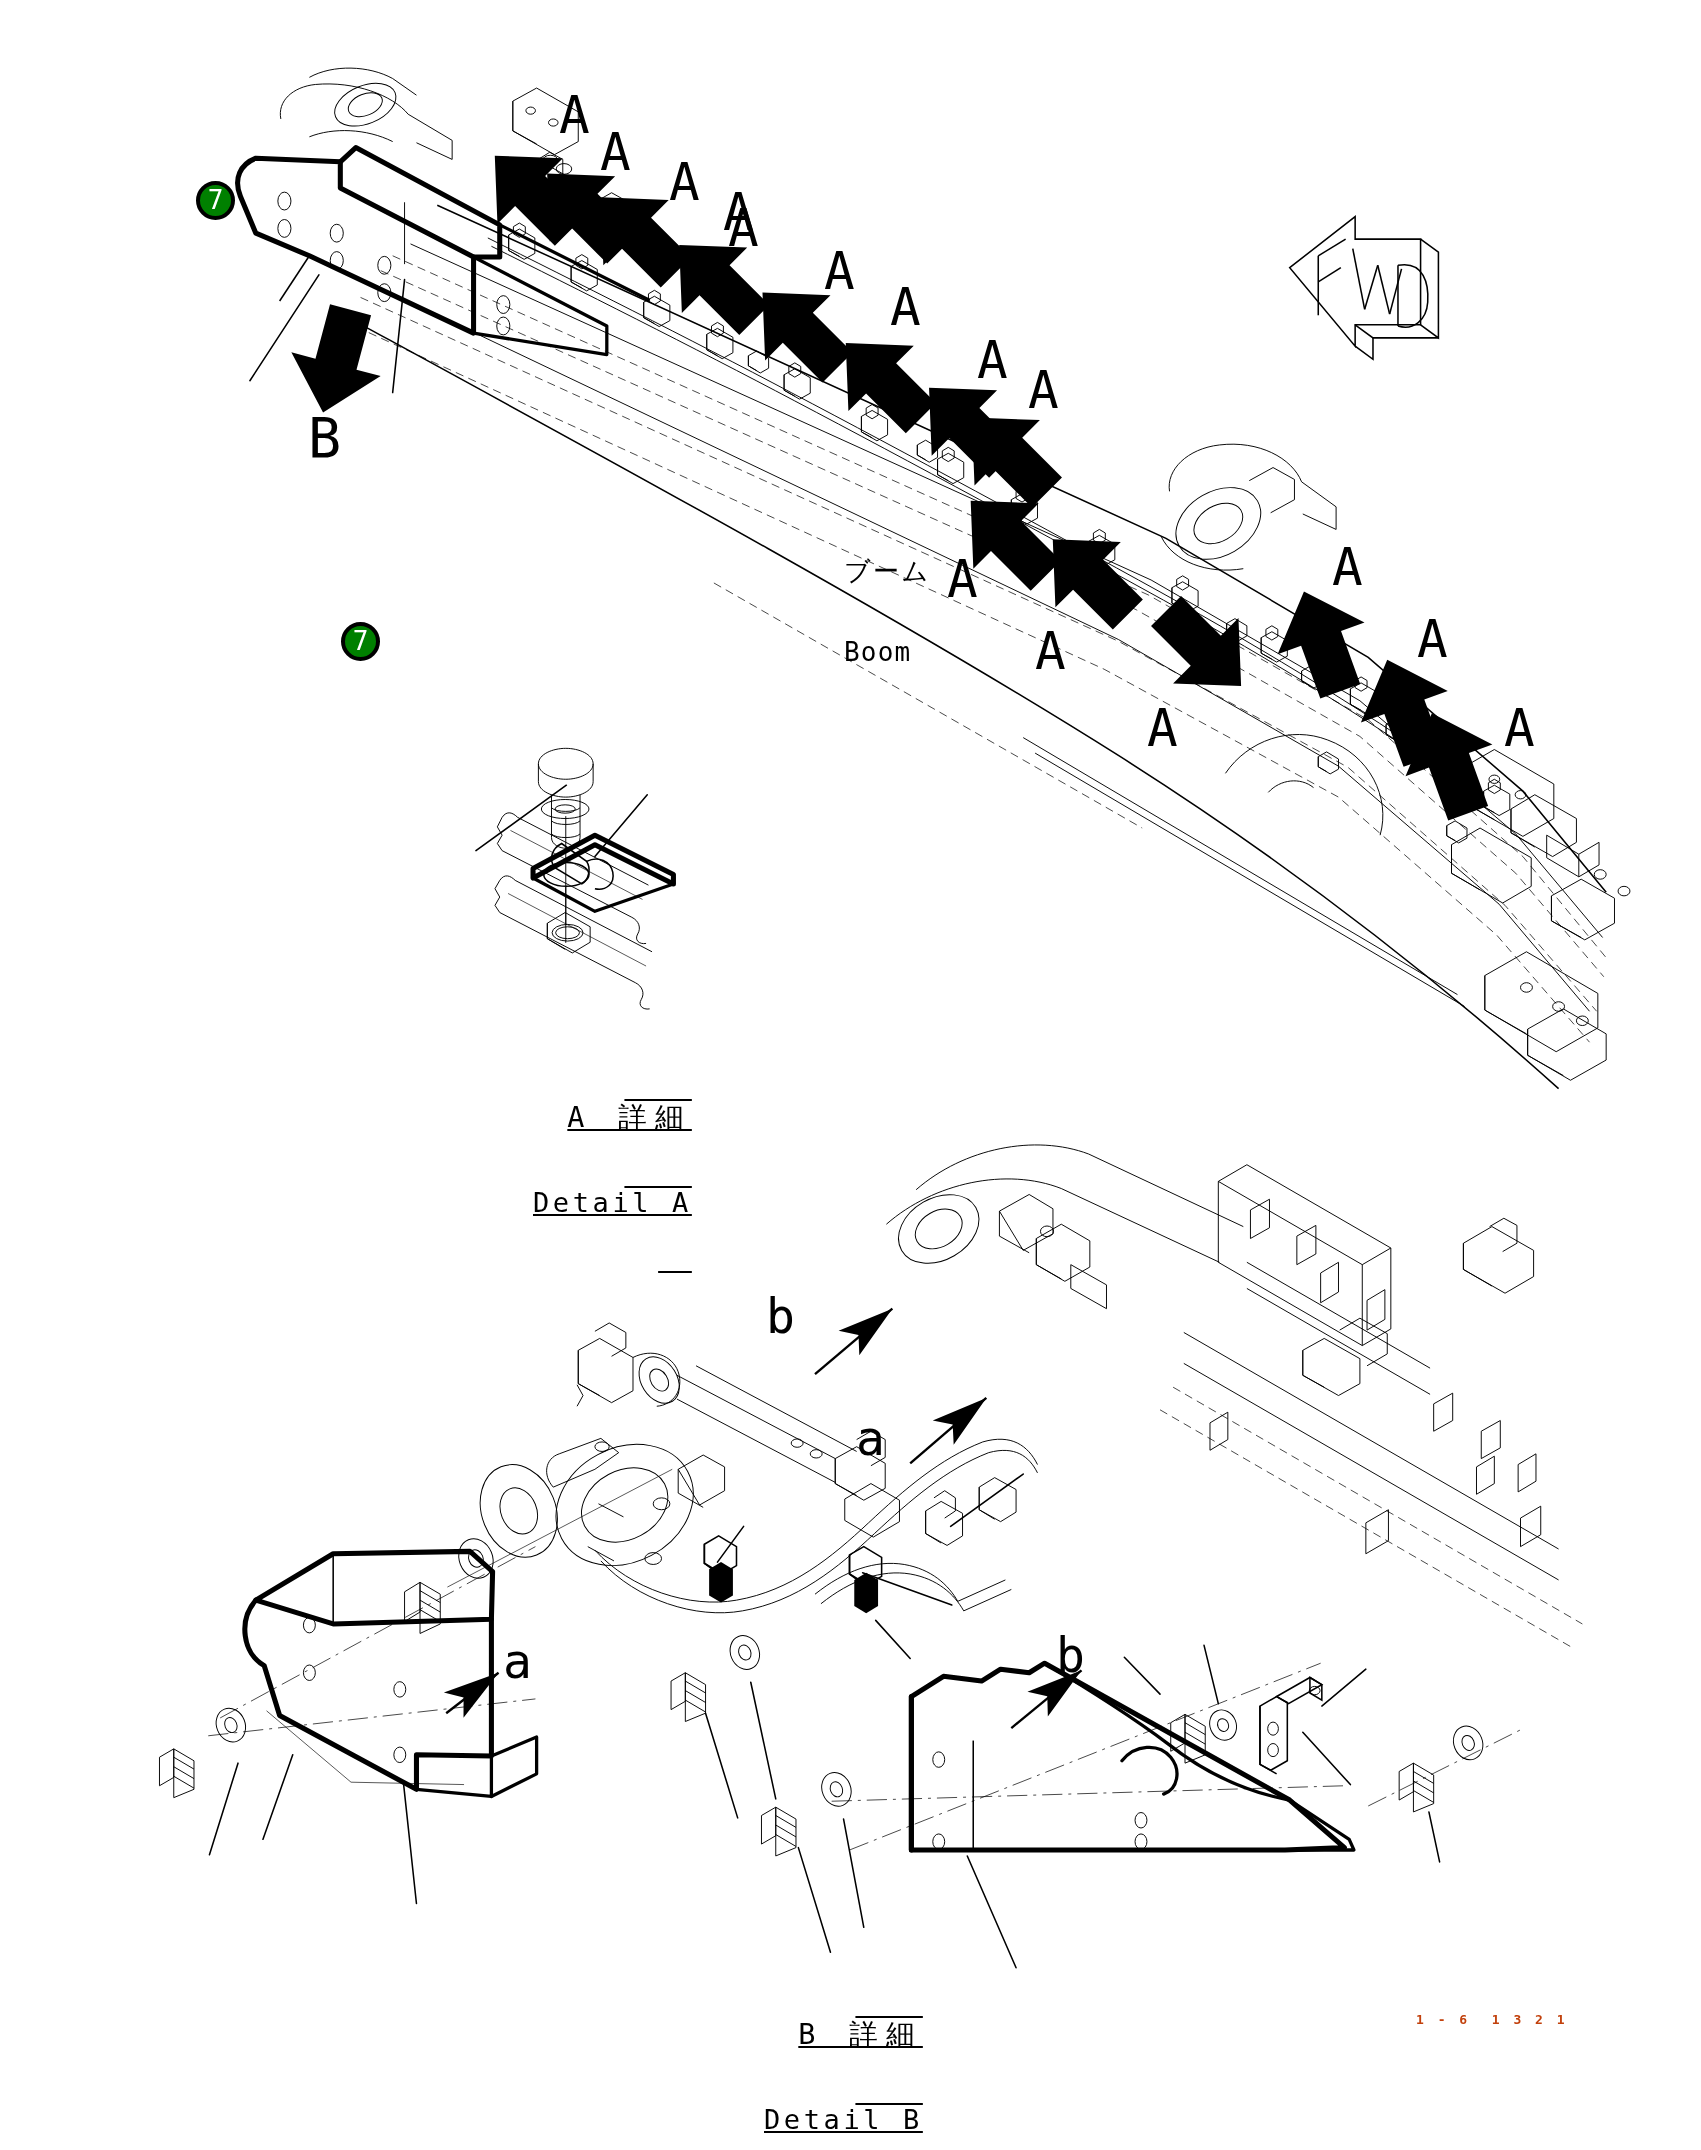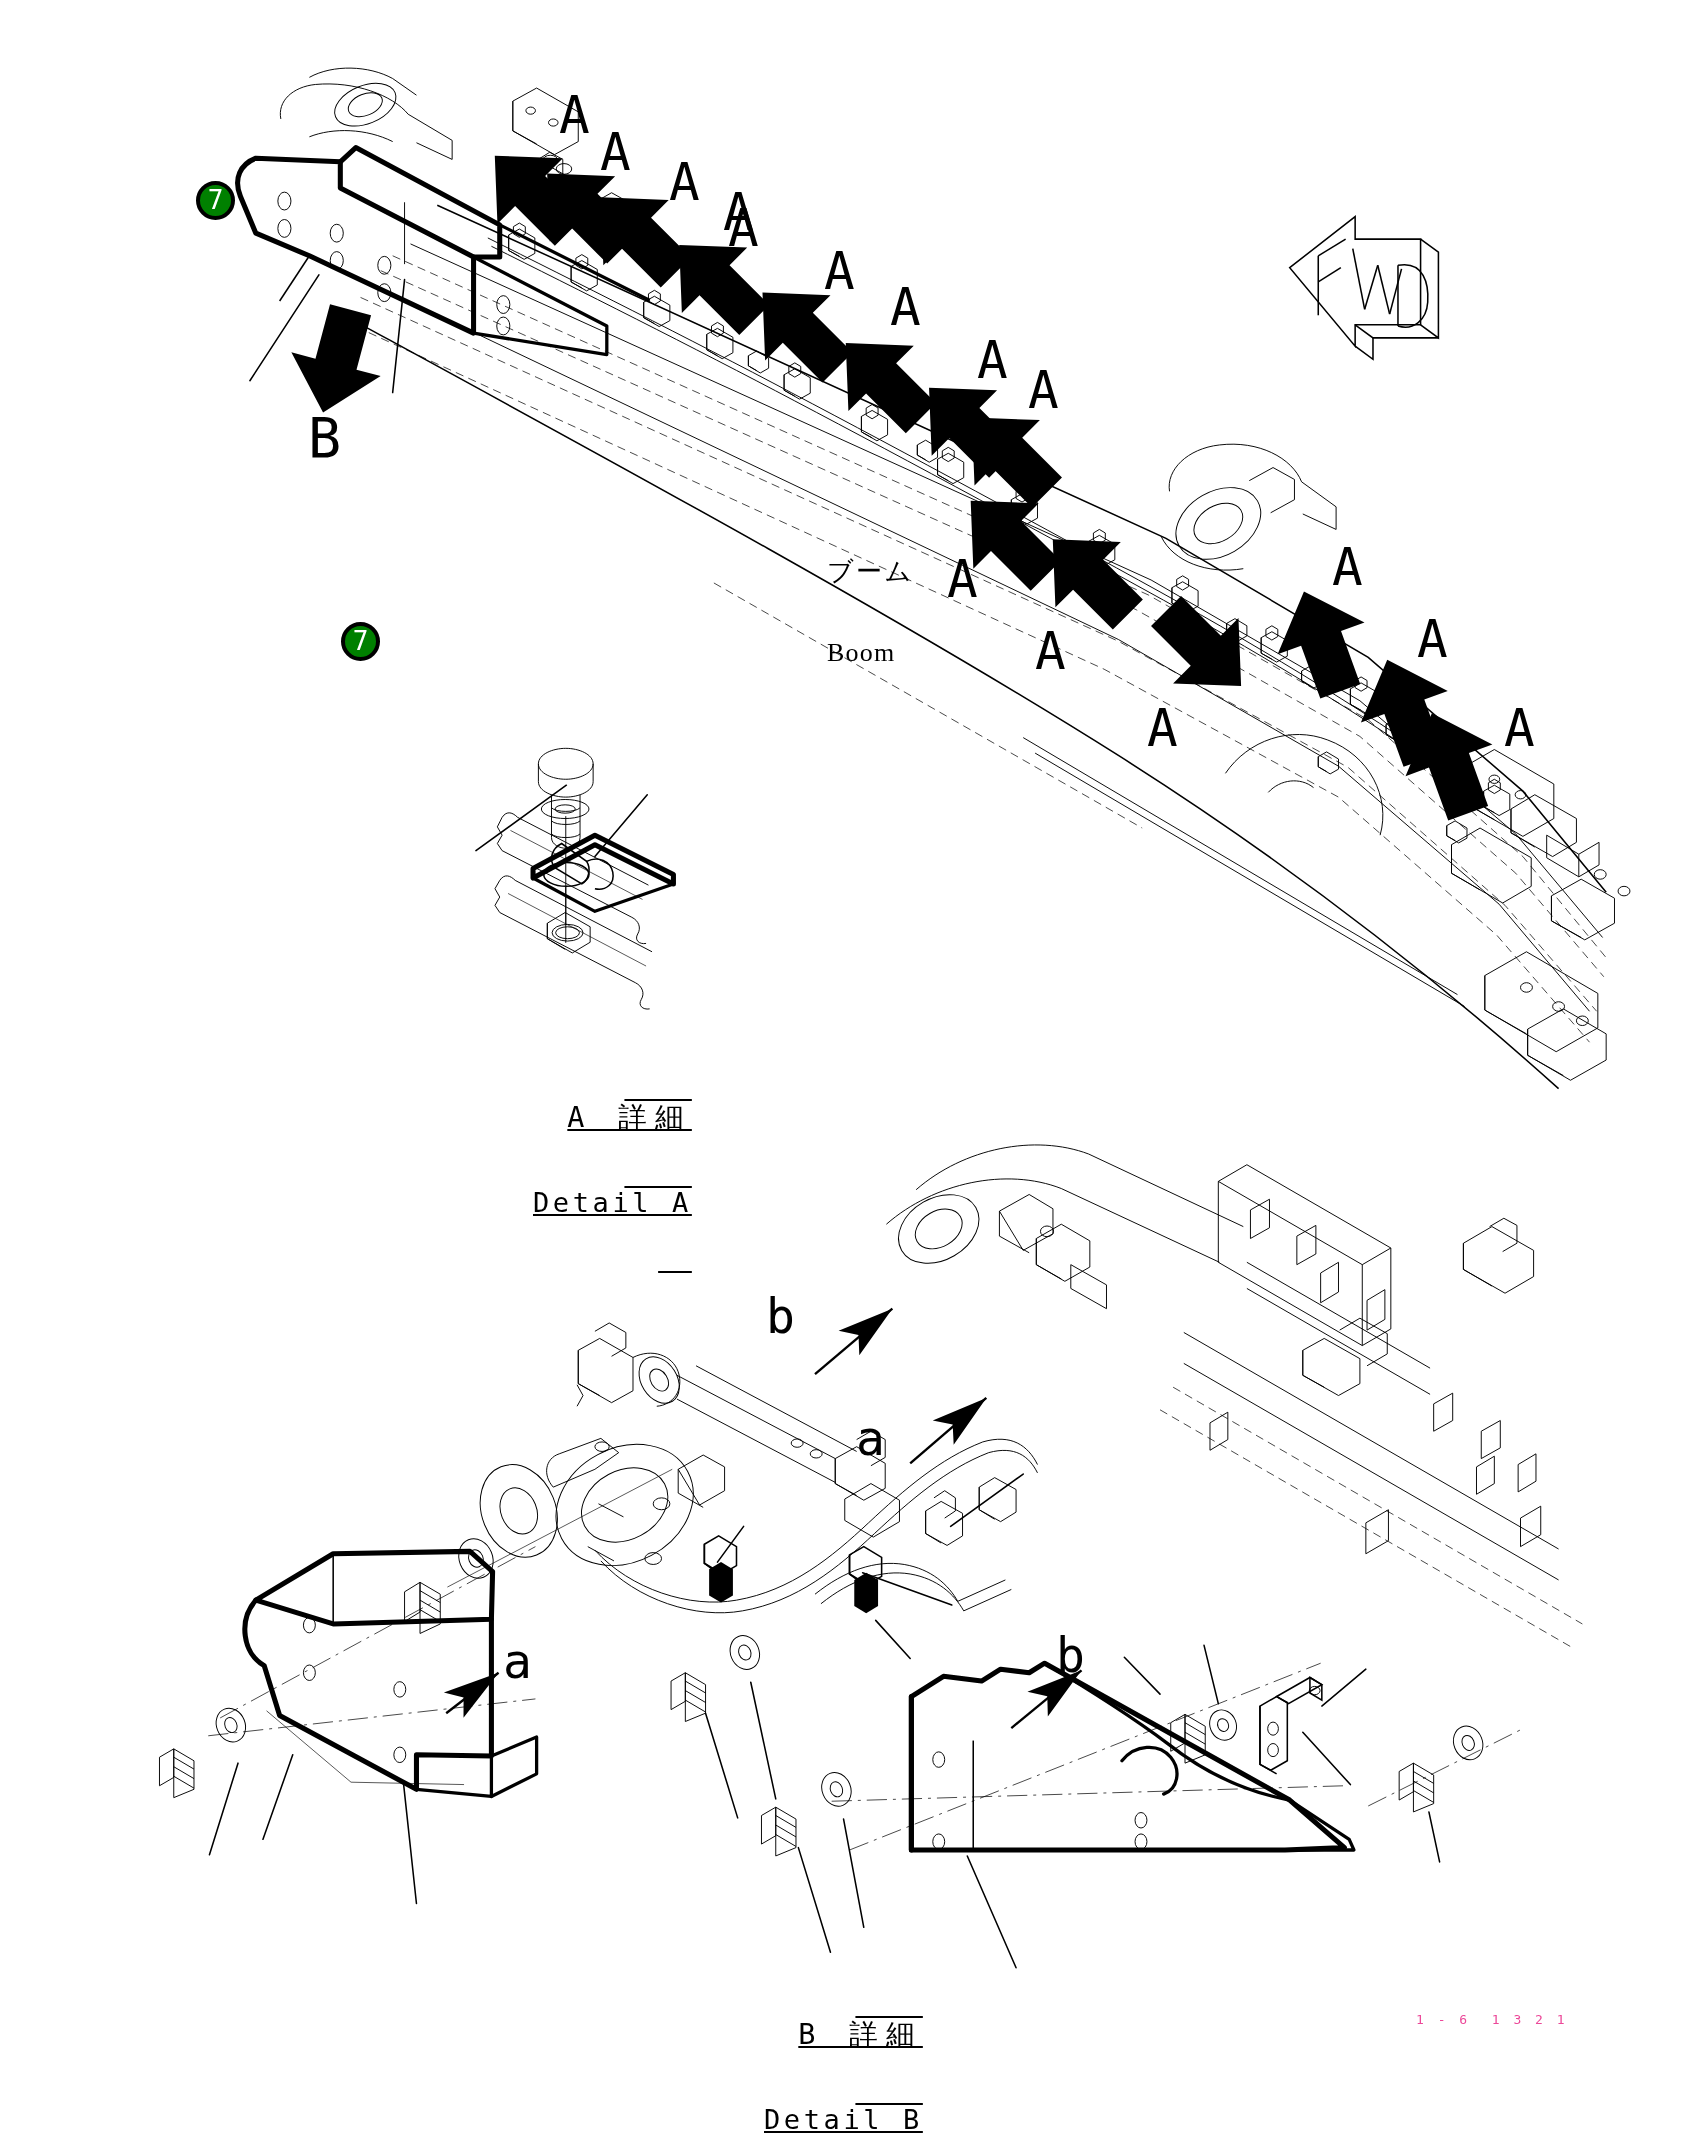--- a/index.html
+++ b/index.html
@@ -41,22 +41,23 @@
     text-align:center;
     user-select:none;
   }
 
   
   .footer-code{
     position:absolute;
     font-family:"DejaVu Sans Mono","Liberation Mono",monospace;
     font-size:13px;
     letter-spacing:3px;
-    color:#ec4899;
+    color:#c2410c;
     white-space:pre;
+    font-weight:bold;
   }
 </style>
 </head>
 <body>
 
 <div id="page">
 
   <svg id="page-svg" viewBox="0 0 2861 3616" xmlns="http://www.w3.org/2000/svg">
     <defs>
       <style>
@@ -609,21 +610,21 @@
     </div>
   <div id="overlay-ab-marks">
       <div class="lbl lbl-ab" style="left: 766px; top: 1291px;">b</div>
       <div class="lbl lbl-ab" style="left: 856px; top: 1413px;">a</div>
       <div class="lbl lbl-ab" style="left: 503px; top: 1636px;">a</div>
       <div class="lbl lbl-ab" style="left: 1056px; top: 1630px;">b</div>
     </div>
 
   <div class="lbl lbl-B" style="left:308px;top:410px;">B</div>
 
-  <div class="lbl lbl-boom" style="left:827px;top:503px;font-family:Liberation Serif, serif;">
+  <div class="lbl lbl-boom" style="left:844px;top:503px;">
     <span class="jp">ブーム</span>
     <span class="en">Boom</span>
   </div>
 
   <div class="lbl lbl-cap" style="left:517px;top:1046px;">
     <span class="jp">A 詳細</span>
     <span class="en">Detail A</span>
   </div>
 
   <div class="lbl lbl-cap" style="left:748px;top:1963px;">

